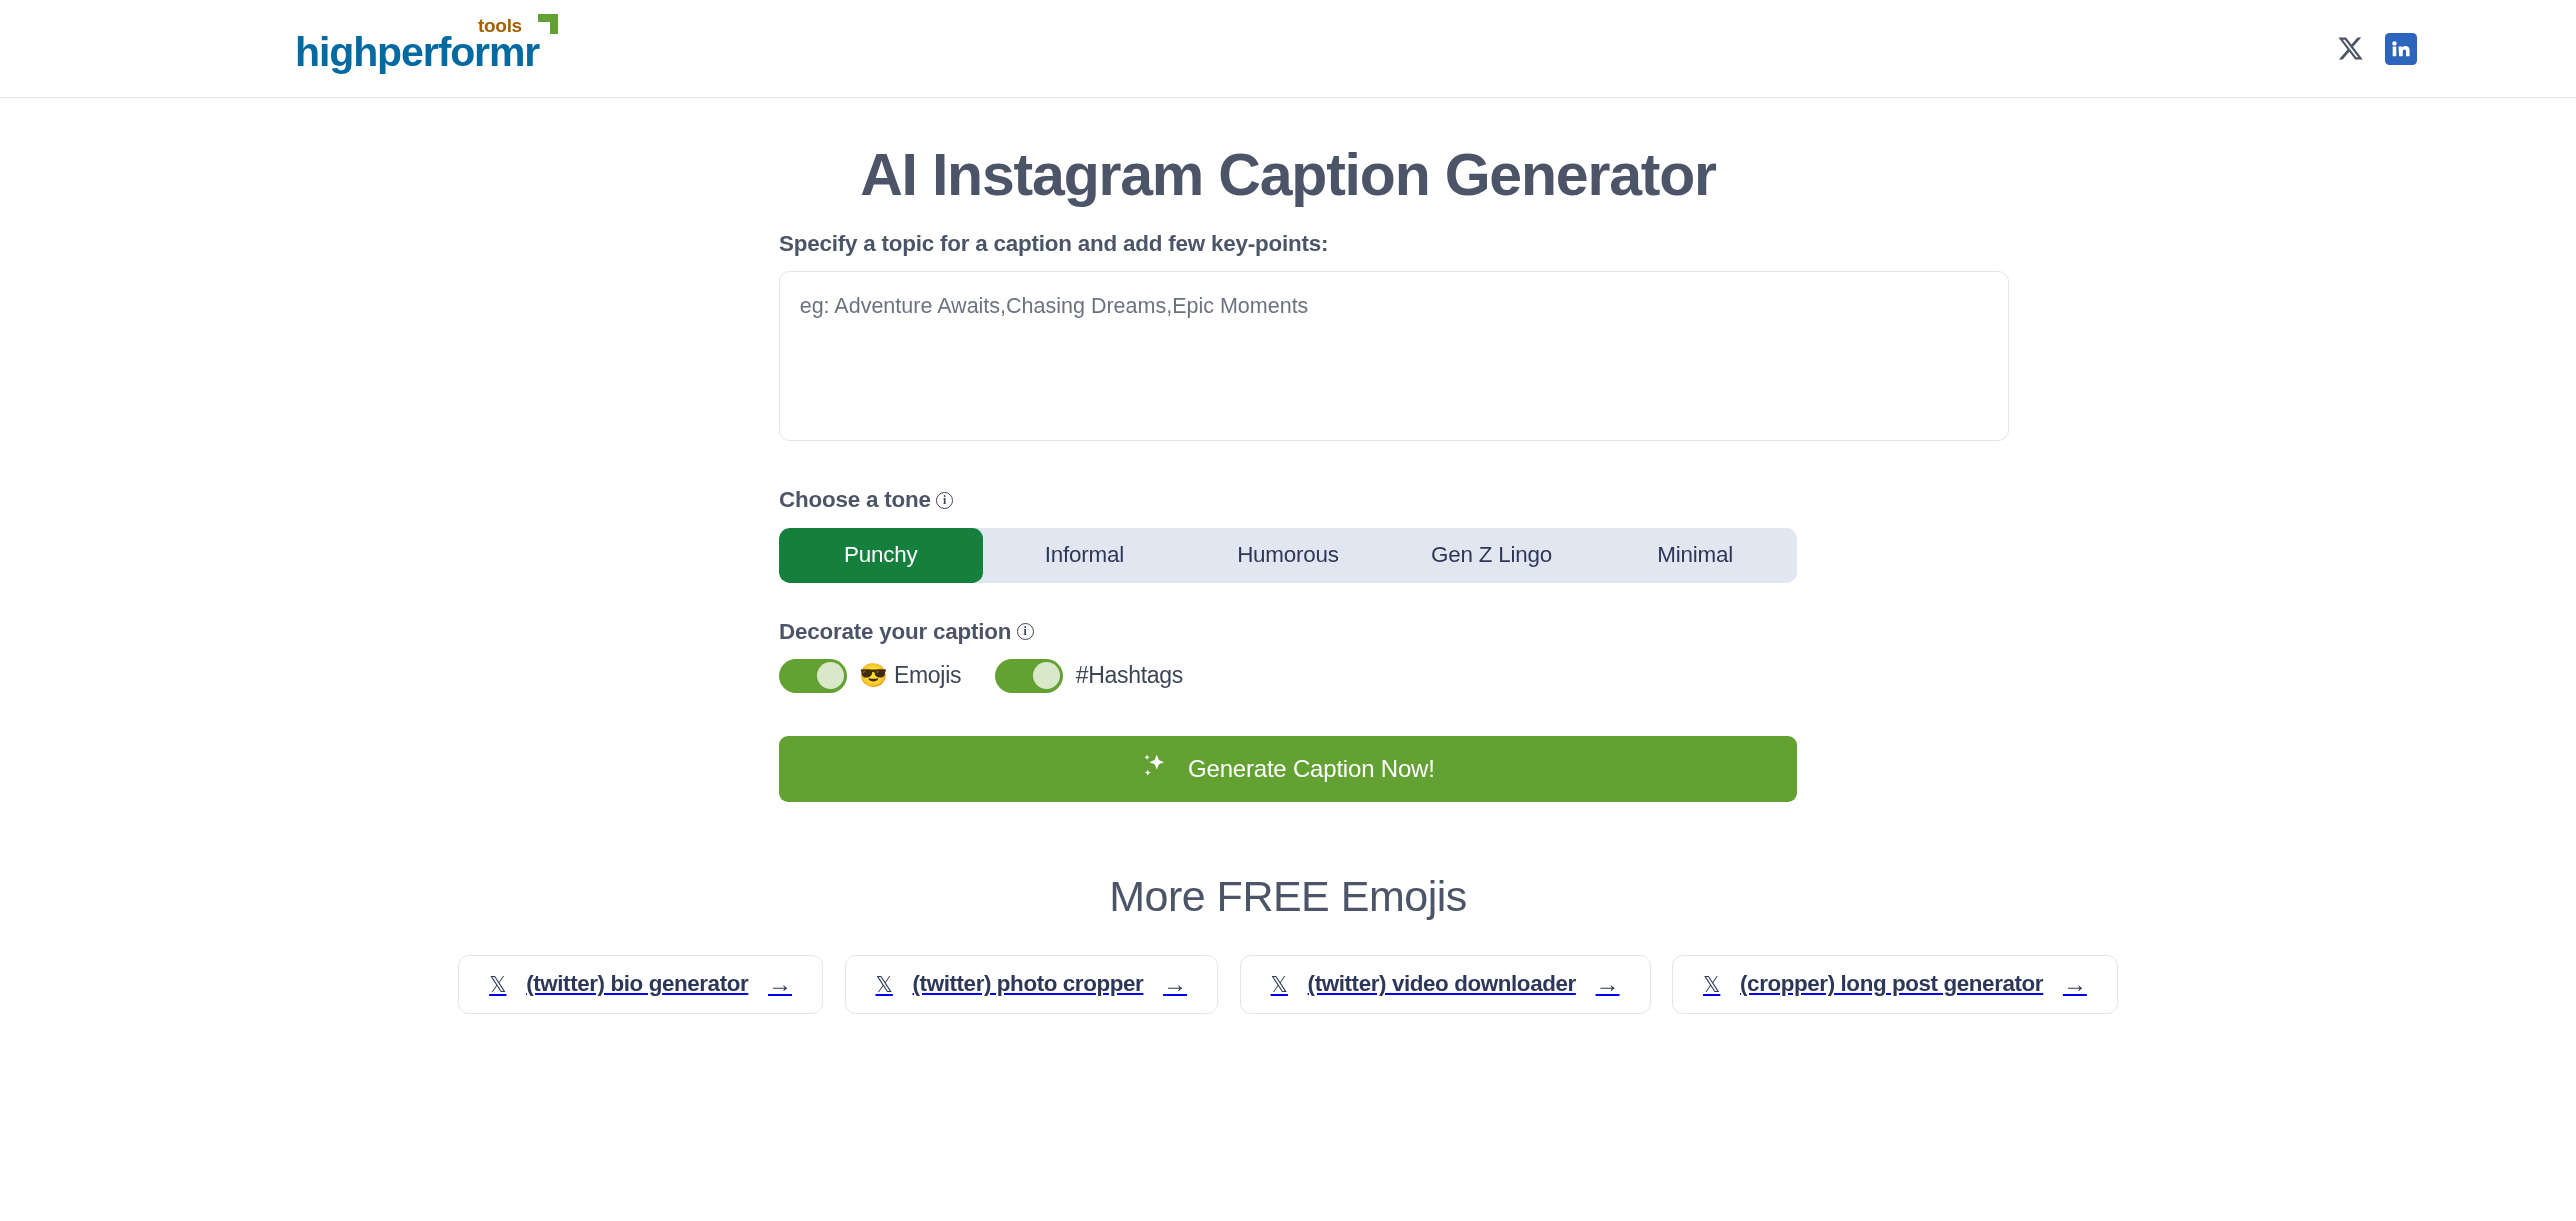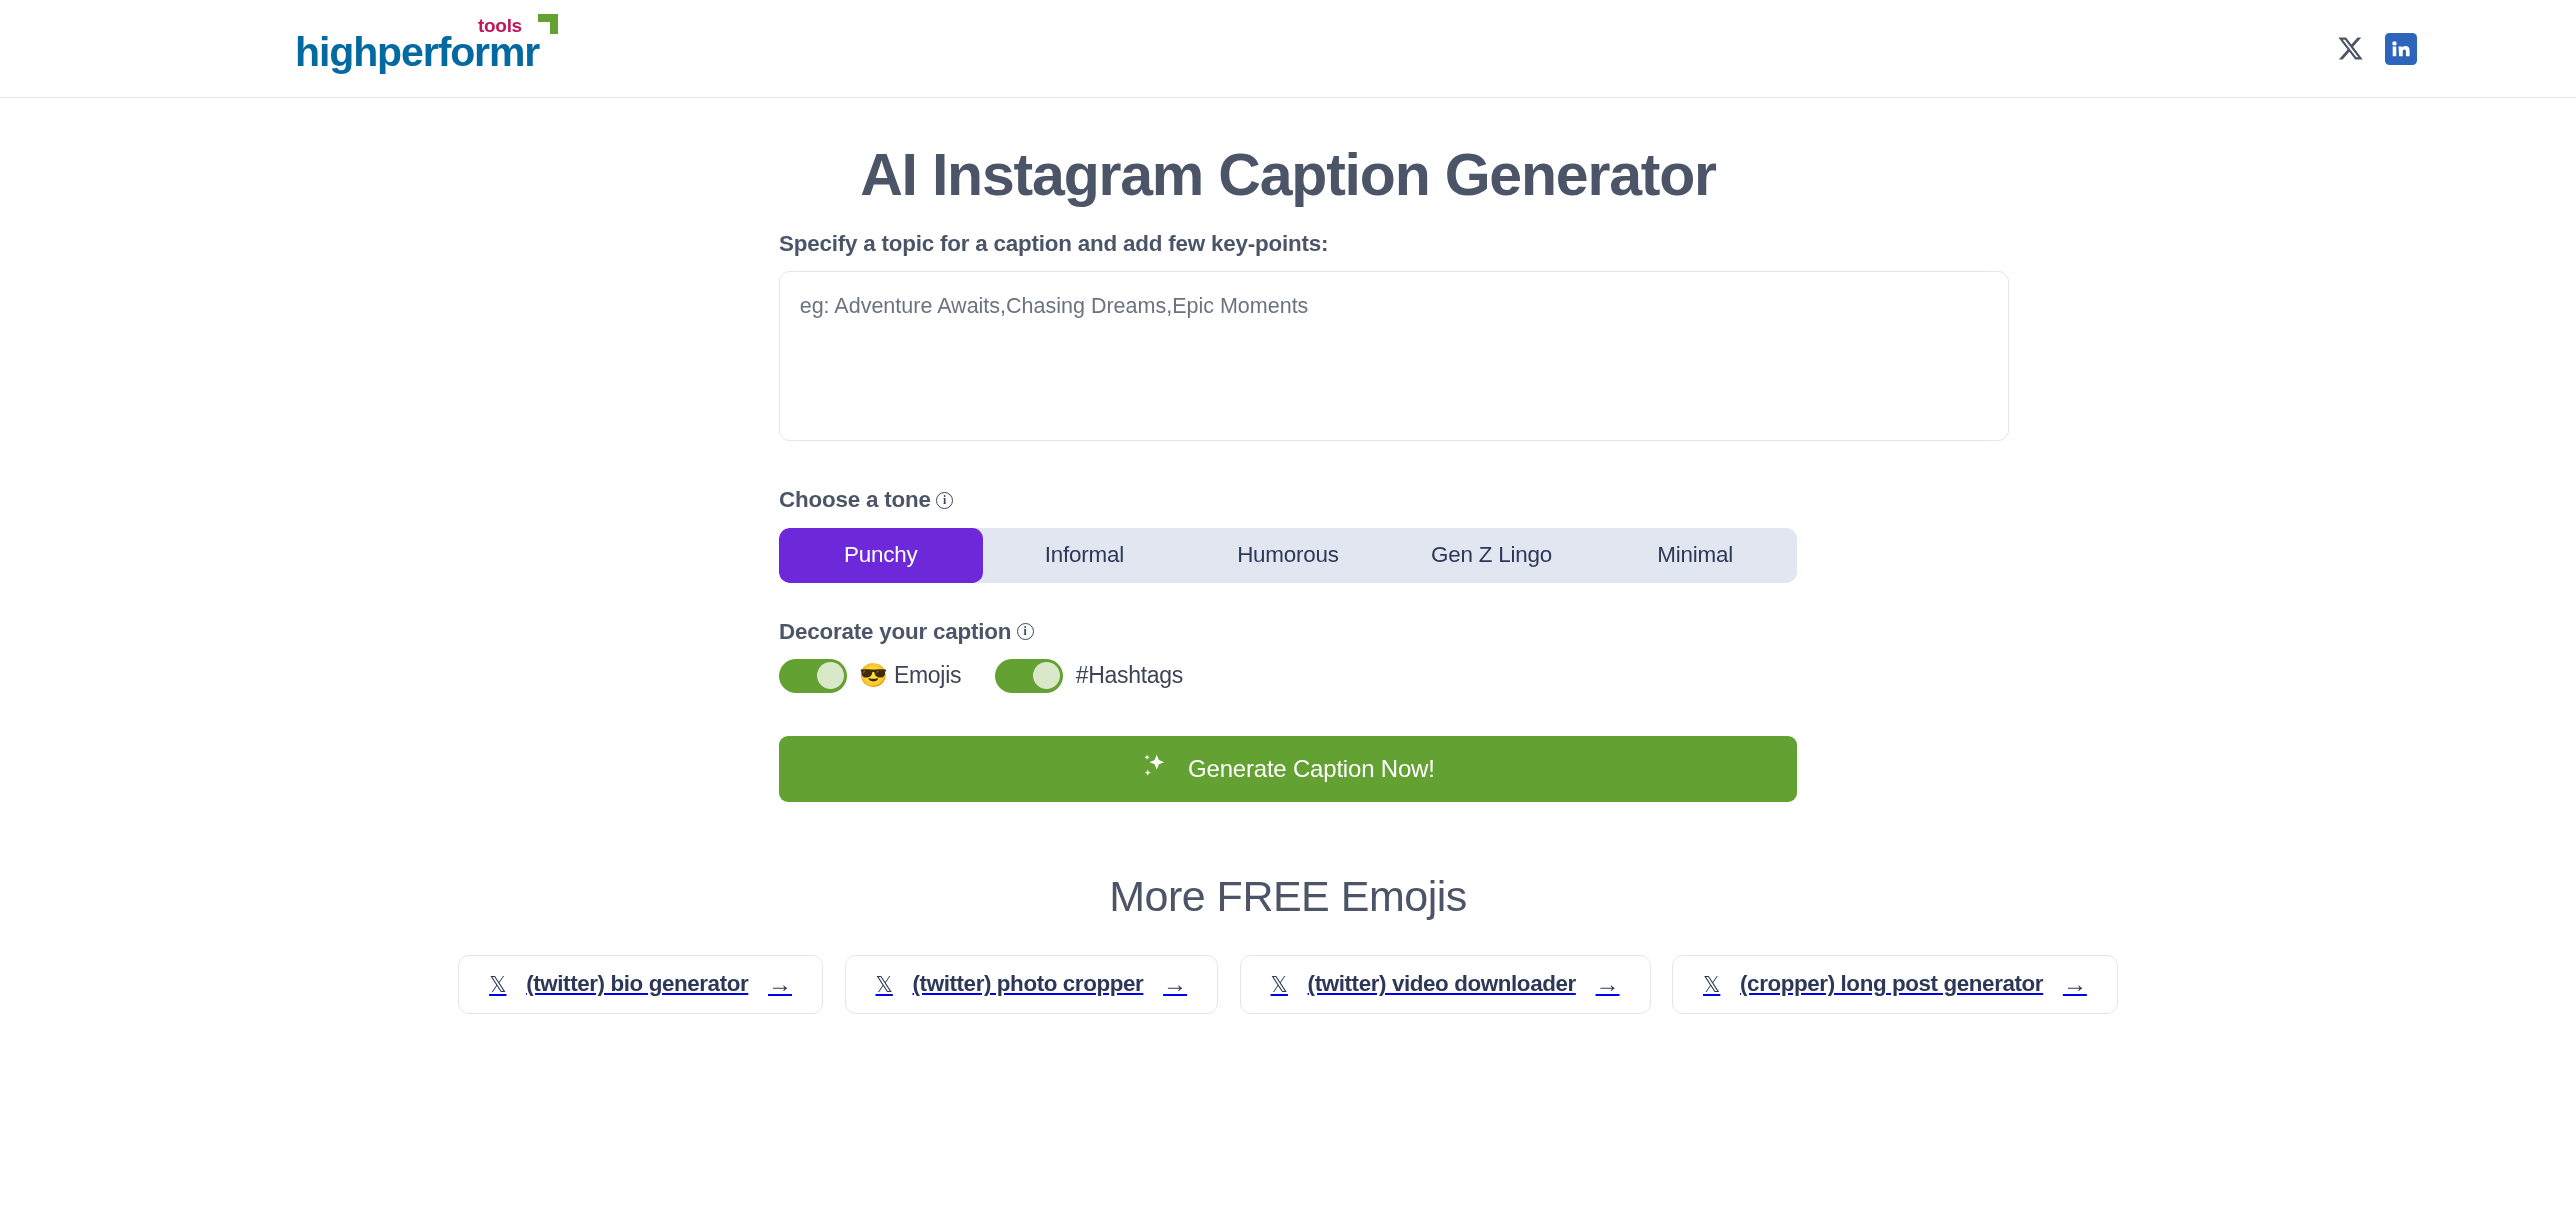--- a/index.html
+++ b/index.html
@@ -38,21 +38,21 @@
     display: block;
     margin-top: 16px;
     font-family: "Liberation Sans", sans-serif;
   }
   .brand-tools {
     position: absolute;
     left: 183px;
     top: 0px;
     font-size: 19px;
     font-weight: bold;
-    color: #be185d;
+    color: #a16207;
     letter-spacing: -0.3px;
   }
   .brand-mark {
     position: absolute;
     left: 243px;
     top: -1.8px;
     width: 19.7px;
     height: 19.7px;
   }
   .brand-mark i {
@@ -165,21 +165,21 @@
     align-items: center;
     justify-content: center;
     font-size: 22.4px;
     color: #2d3859;
     cursor: pointer;
     border-radius: 10.7px;
     letter-spacing: -0.2px;
     white-space: nowrap;
   }
   .tone-option.is-active {
-    background: #6d28d9;
+    background: #15803d;
     color: #ffffff;
   }
 
   
   .decorate-row {
     display: flex;
     align-items: flex-end;
     margin-top: 14.3px;
   }
   .toggle-unit {

